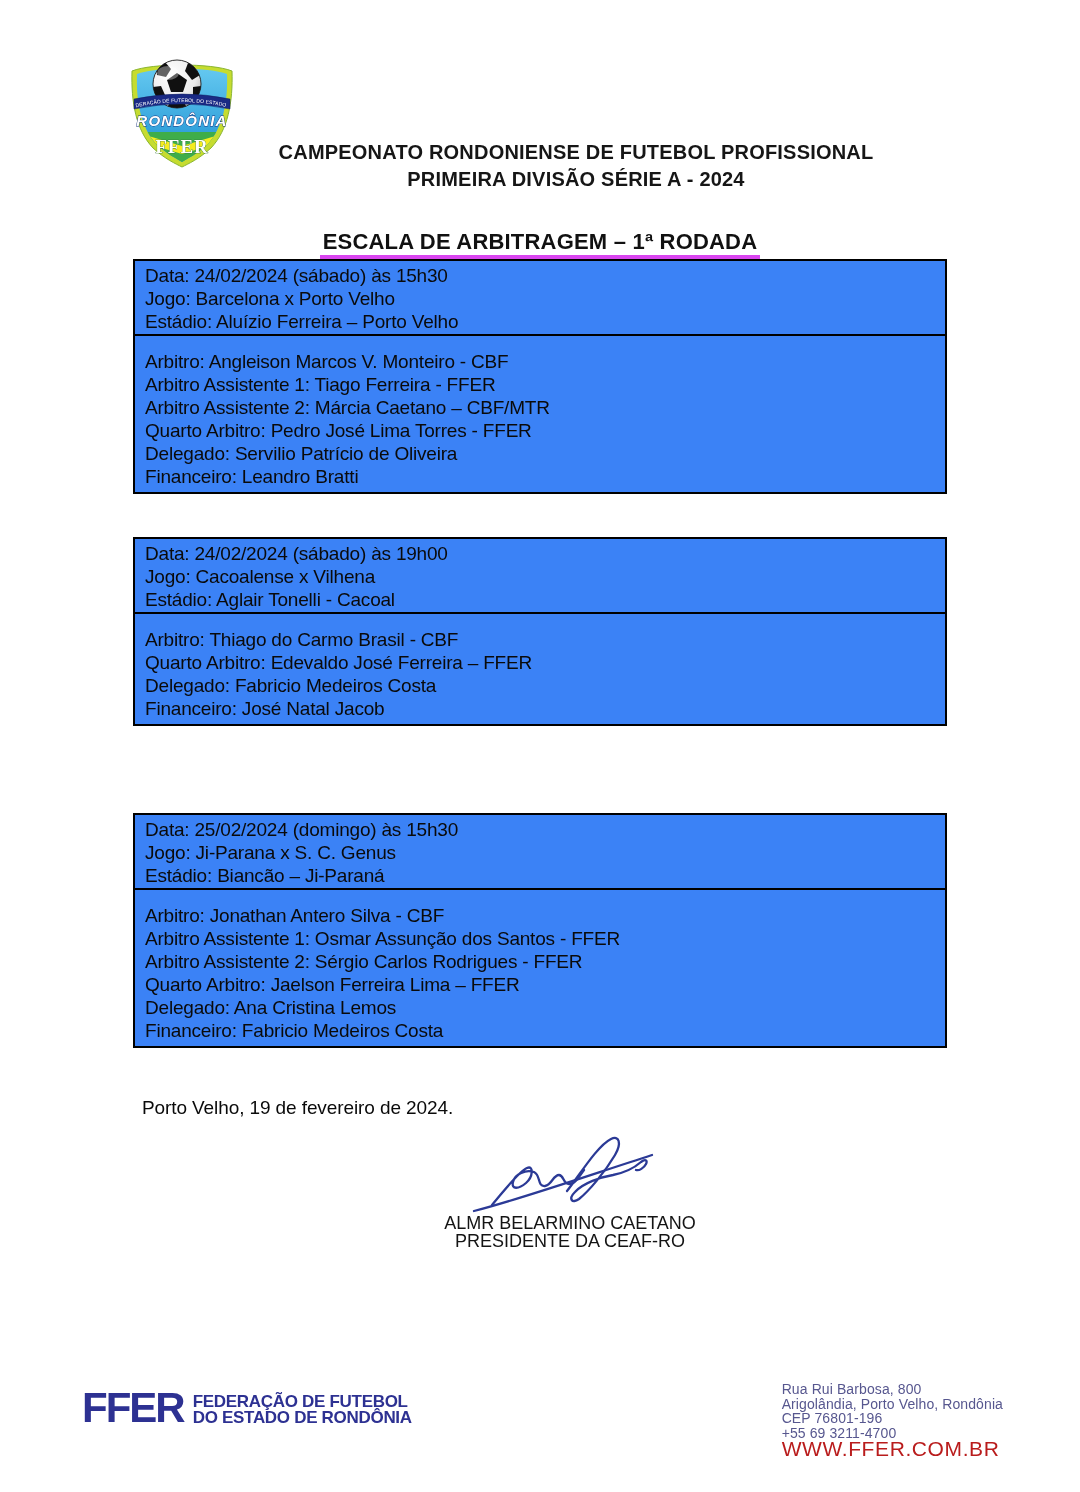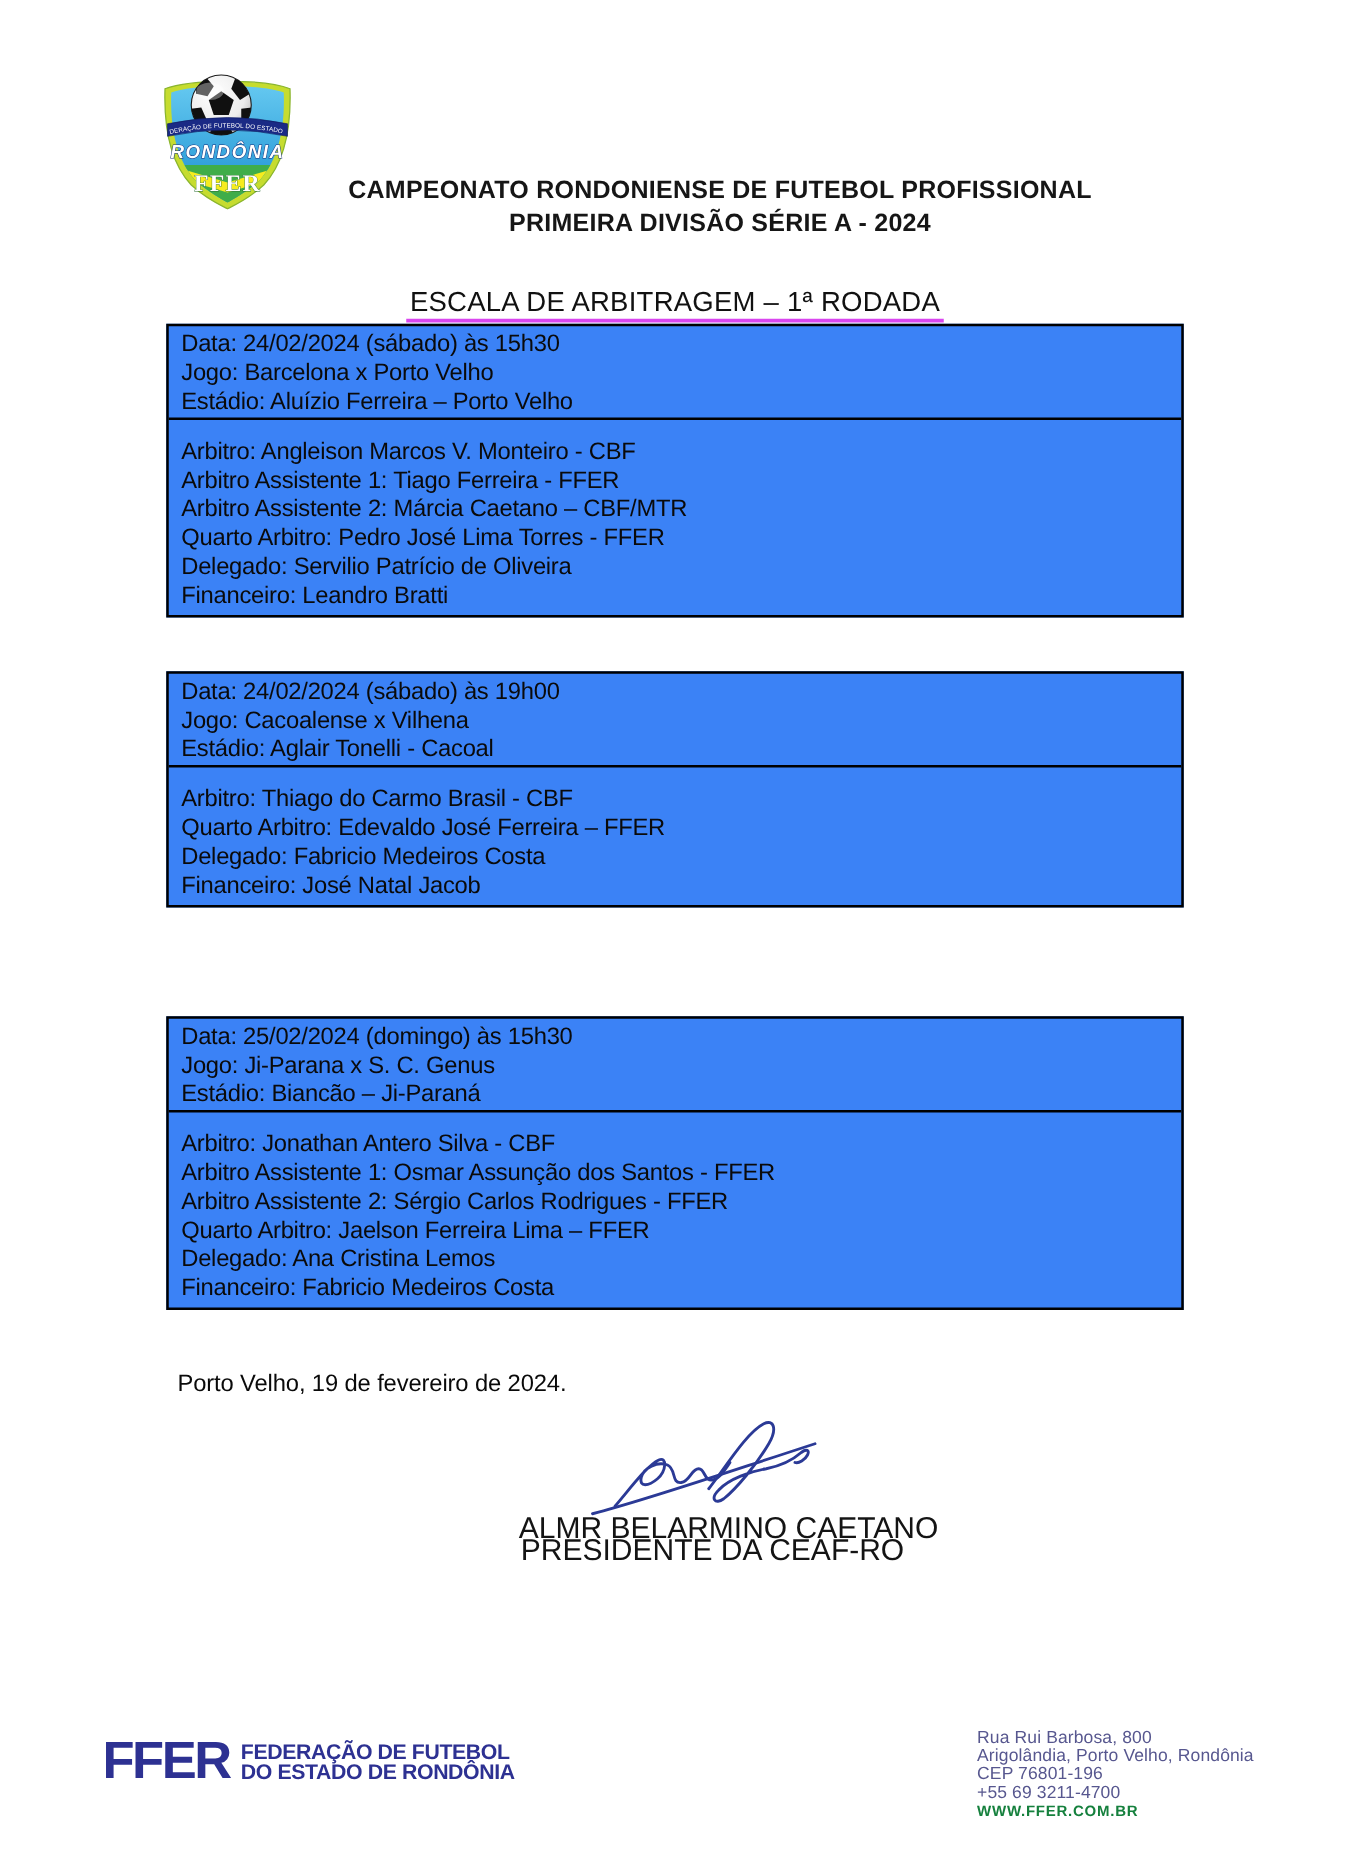--- a/index.html
+++ b/index.html
@@ -12,22 +12,22 @@
   .doc-title{
     top:139px;left:0;width:1080px;text-align:center;
     font-weight:bold;font-size:20px;line-height:27px;color:#161616;
     letter-spacing:0.2px;
     padding-left:36px;
   }
   .section-title-wrap{
     top:229px;left:0;width:1080px;text-align:center;
   }
   .section-title{
-    display:inline-block;font-weight:normal;font-size:22px;line-height:25px;
-    color:#111;border-bottom:3px solid #d946ef;padding:0 3px 1px 3px;
+    display:inline-block;font-weight:bold;font-size:22px;line-height:25px;
+    color:#111;border-bottom:8px solid #d946ef;padding:0 3px 1px 3px;
     letter-spacing:0.2px;
   }
   
   .match-box{
     left:133px;width:814px;box-sizing:border-box;
     border:2px solid #000;background:#3b82f6;
   }
   .match-header{
     padding:3px 10px 1px 10px;border-bottom:2px solid #000;
   }
@@ -38,42 +38,42 @@
     font-size:19px;line-height:23px;letter-spacing:-0.2px;color:#0a0a0a;
   }
   
   .closing-line{
     left:142px;top:1096px;font-size:19px;line-height:24px;color:#0a0a0a;
     letter-spacing:-0.1px;
   }
   .signature-svg{left:466px;top:1133px;}
   .sig-block{
     left:415px;top:1214px;width:310px;text-align:center;
-    font-size:24px;line-height:18px;color:#141414;letter-spacing:0px;
+    font-size:18px;line-height:18px;color:#141414;letter-spacing:0px;
   }
   .sig-block .sig-line{white-space:nowrap;}
   
   .footer-left{
     left:82px;top:1390px;display:flex;align-items:flex-start;
   }
   .ffer-wordmark{
     font-size:42px;font-weight:bold;line-height:36px;letter-spacing:-2px;
     color:#2d3192;
   }
   .footer-org{
     margin-left:9px;padding-top:4px;
     font-size:17px;font-weight:bold;line-height:16px;color:#2d3192;
     letter-spacing:-0.3px;
   }
   .footer-right{
     right:77px;top:1382px;text-align:left;
     font-size:14px;line-height:14.7px;color:#57578f;letter-spacing:0.1px;
   }
   .footer-website{
-    font-size:12px;font-weight:bold;color:#15803d;letter-spacing:0.6px;
+    font-size:21px;font-weight:normal;color:#b91c1c;letter-spacing:0.6px;
     margin-top:1px;
   }
   .logo-svg{left:127px;top:54px;}
 </style>
 </head>
 <body>
 
 <svg class="abs logo-svg" width="110" height="115" viewBox="0 0 110 115">
   <defs>
     <linearGradient id="gBlue" x1="0" y1="0" x2="0" y2="1">

